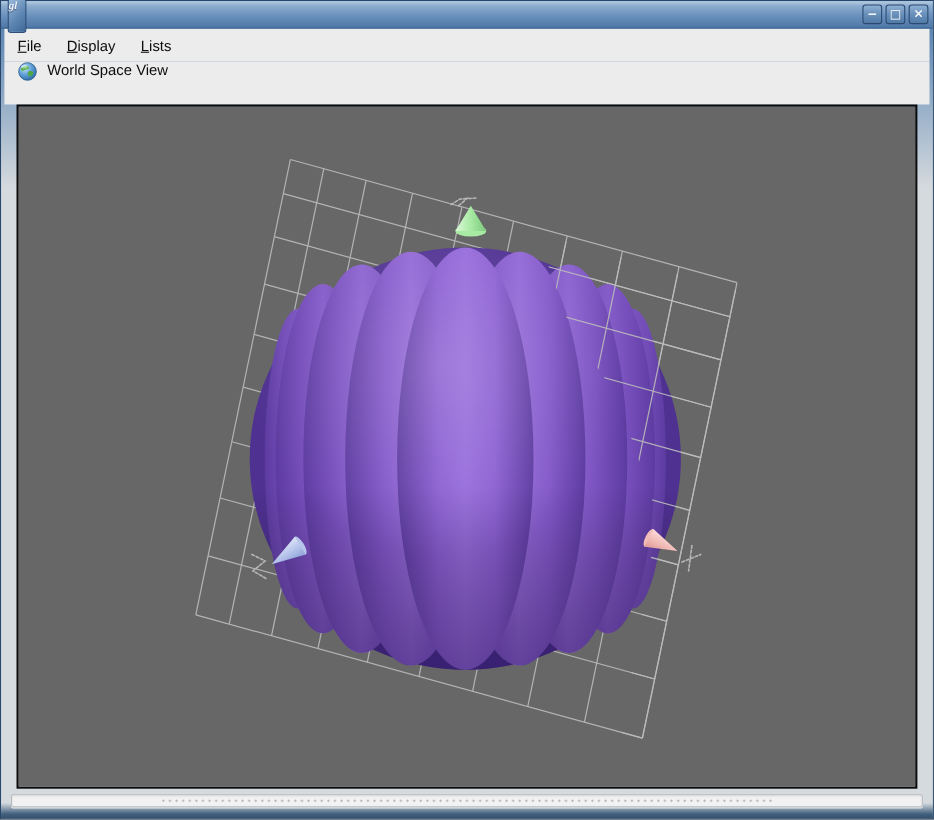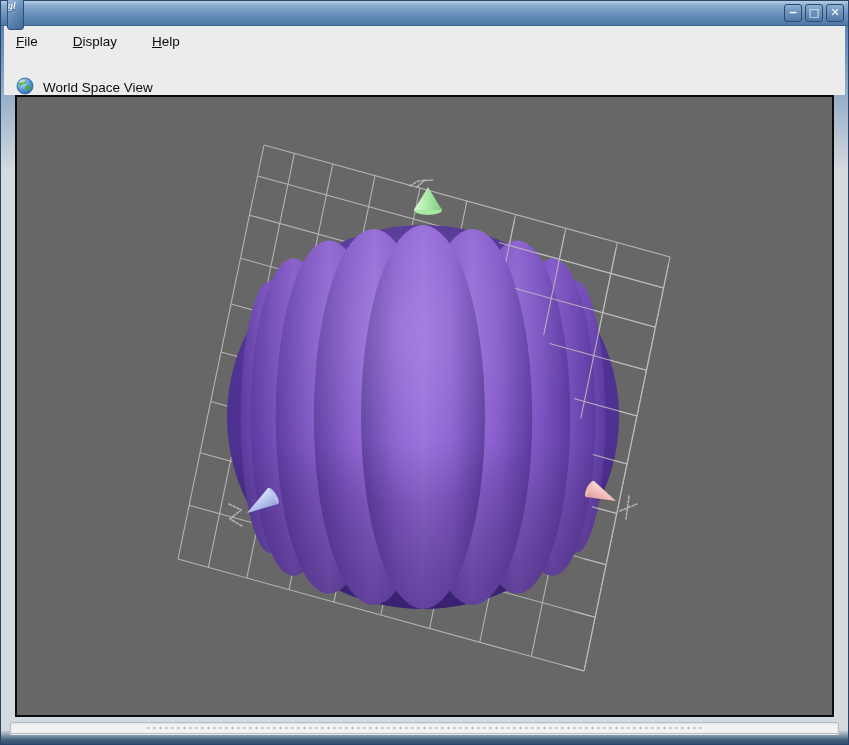--- a/index.html
+++ b/index.html
@@ -16,26 +16,26 @@
     background:linear-gradient(135deg,#9dbcdc 0%,#5f88b4 55%,#3f6898 100%);
     border:1px solid #2d4f77;color:#eef4fb;font:italic bold 10px/15px "Liberation Serif",serif;
     text-shadow:0 1px 1px rgba(0,0,40,.5);}
   .title{position:absolute;left:0;right:0;text-align:center;color:#ffffff;font-size:13px;font-weight:bold;
     text-shadow:1px 1px 1px rgba(10,25,55,.75);letter-spacing:.2px;}
   .winbtns{margin-left:auto;display:flex;gap:3px;position:relative;}
   .winbtn{width:18px;height:18px;border:1px solid #2a4a70;border-radius:3px;color:#fff;
     background:linear-gradient(to bottom,#8fb0d4 0%,#6990ba 50%,#517aa8 100%);
     font:bold 11px/16px "DejaVu Sans",sans-serif;text-align:center;padding:0;cursor:default;}
   
-  .menubar{height:30px;flex:none;background:#ececec;display:flex;align-items:center;gap:35px;padding:0 12px;
+  .menubar{height:30px;flex:none;background:#ececec;display:flex;align-items:center;gap:23px;padding:0 12px;
     font-size:13.5px;color:#0d0d0d;}
   .menu-item{display:inline-block;cursor:default;}
   .menu-item::first-letter{text-decoration:underline;}
   
-  .toolbar{height:39px;flex:none;background:#ececec;display:flex;align-items:flex-end;gap:9px;padding:0 0 0 12px;}
+  .toolbar{height:39px;flex:none;background:#ececec;display:flex;align-items:flex-start;gap:9px;padding:0 0 0 12px;}
   .globe{width:18px;height:18px;flex:none;}
   .view-label{font-size:13.5px;color:#0d0d0d;}
   
   .viewport{flex:none;height:622px;margin:0 11px;border:2px solid #0c0c0c;position:relative;overflow:hidden;}
   .viewport svg{position:absolute;left:0;top:0;display:block;}
   
   .statusarea{flex:none;height:23px;padding:5px 6px 0 6px;background:transparent;}
   .status-field{height:12px;border:1px solid #b6bbc0;border-radius:2px;background:#f2f2f2;
     box-shadow:inset 0 1px 2px rgba(0,0,0,.07), 0 1px 0 rgba(255,255,255,.8);display:flex;align-items:center;justify-content:center;}
   .grip-dots{width:555px;height:4px;
@@ -53,21 +53,21 @@
       <div class="winbtns">
         <button class="winbtn">−</button>
         <button class="winbtn">□</button>
         <button class="winbtn">✕</button>
       </div>
     </div>
 
     <div class="menubar">
       <span class="menu-item">File</span>
       <span class="menu-item">Display</span>
-      <span class="menu-item">Help</span>
+      <span class="menu-item">Lists</span>
     </div>
 
     <div class="toolbar">
       <svg class="globe" viewBox="0 0 18 18">
         <defs>
           <radialGradient id="gsea" cx="35%" cy="30%" r="75%">
             <stop offset="0%" stop-color="#cfe6f8"></stop>
             <stop offset="45%" stop-color="#6aa8dd"></stop>
             <stop offset="100%" stop-color="#2a6aa8"></stop>
           </radialGradient>

